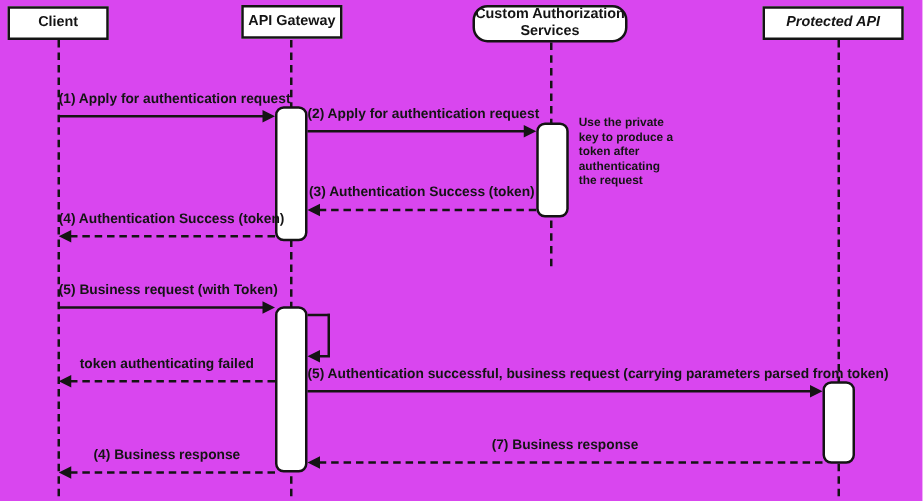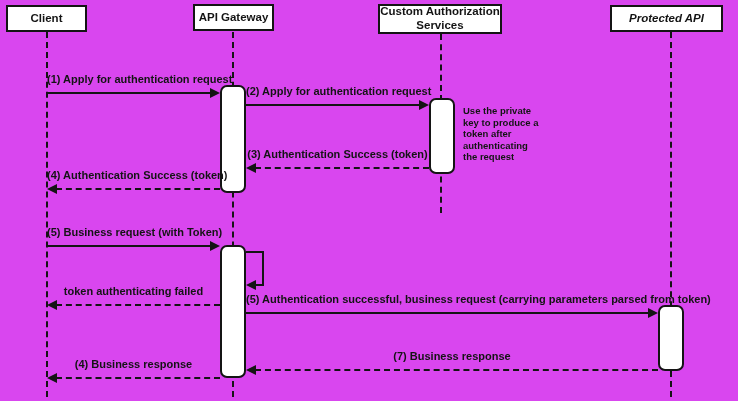--- a/index.html
+++ b/index.html
@@ -55,21 +55,21 @@
   <div class="lifeline" style="left:232px; top:32px; height:365px;"></div>
   <div class="lifeline" style="left:440px; top:34px; height:179px;"></div>
   <div class="lifeline" style="left:670px; top:32px; height:365px;"></div>
 
   <div class="actor-box" style="left:6px; top:5px; width:81px; height:27px;">
     <span>Client</span>
   </div>
   <div class="actor-box" style="left:193px; top:4px; width:81px; height:27px;">
     <span>API Gateway</span>
   </div>
-  <div class="actor-box" style="left:378px; top:4px; width:124px; height:30px;">
+  <div class="actor-box" style="left:378px; top:4px; width:124px; height:30px;border-radius:12px;">
     <span>Custom Authorization Services</span>
   </div>
   <div class="actor-box" style="left:610px; top:5px; width:113px; height:27px;font-style:italic;">
     <span>Protected API</span>
   </div>
 
   <div class="activation" style="left:220px; top:85px;  width:26px; height:108px;"></div>
   <div class="activation" style="left:429px; top:98px;  width:26px; height:76px;"></div>
   <div class="activation" style="left:220px; top:245px; width:26px; height:133px;"></div>
   <div class="activation" style="left:658px; top:305px; width:26px; height:66px;"></div>
@@ -79,21 +79,21 @@
     <div class="ln s" style="left:0; width:164px;"></div>
     <div class="arr r"></div>
   </div>
 
   <div class="msg" style="left:246px; top:105px; width:183px;">
     <div class="lbl">(2) Apply for authentication request</div>
     <div class="ln s" style="left:0; width:174px;"></div>
     <div class="arr r"></div>
   </div>
 
-  <div class="free-text" style="left:463px; top:105px;">
+  <div class="free-text" style="left:463px; top:93px;">
     <div>Use the private</div>
     <div>key to produce a</div>
     <div>token after</div>
     <div>authenticating</div>
     <div>the request</div>
   </div>
 
   <div class="msg" style="left:246px; top:168px; width:183px;">
     <div class="lbl">(3) Authentication Success (token)</div>
     <div class="ln d" style="left:9px; width:174px;"></div>

